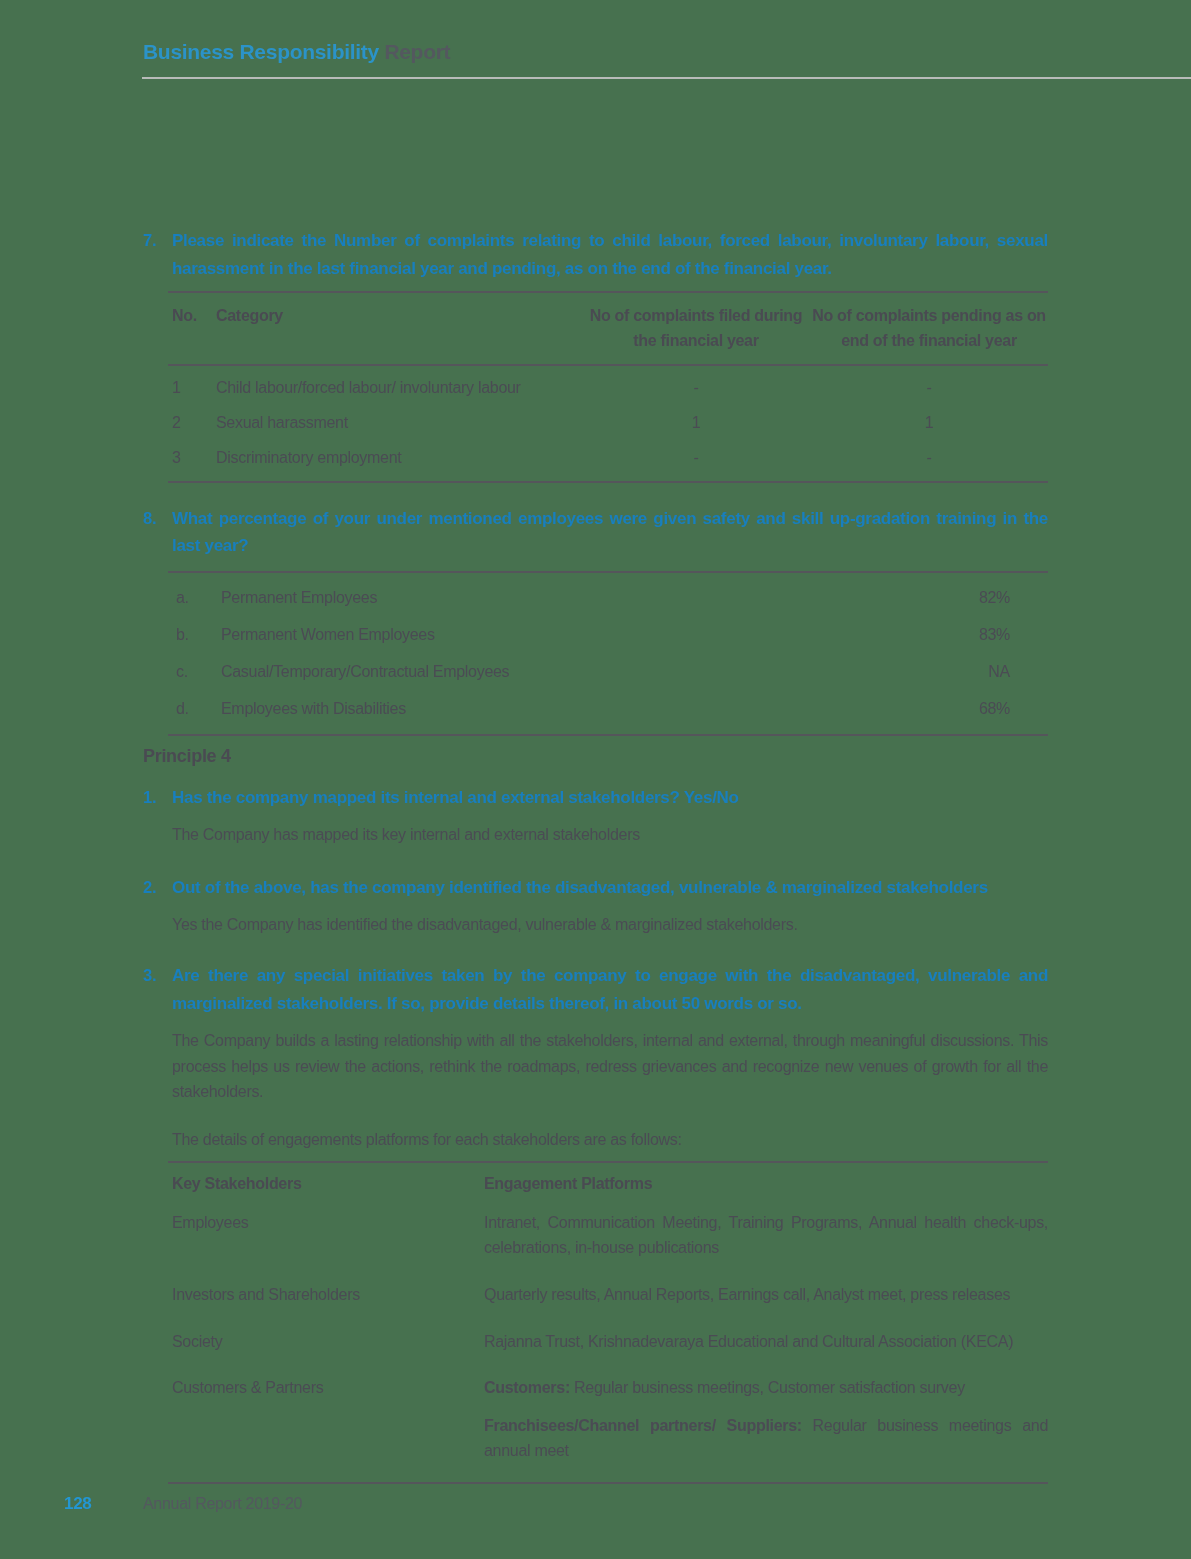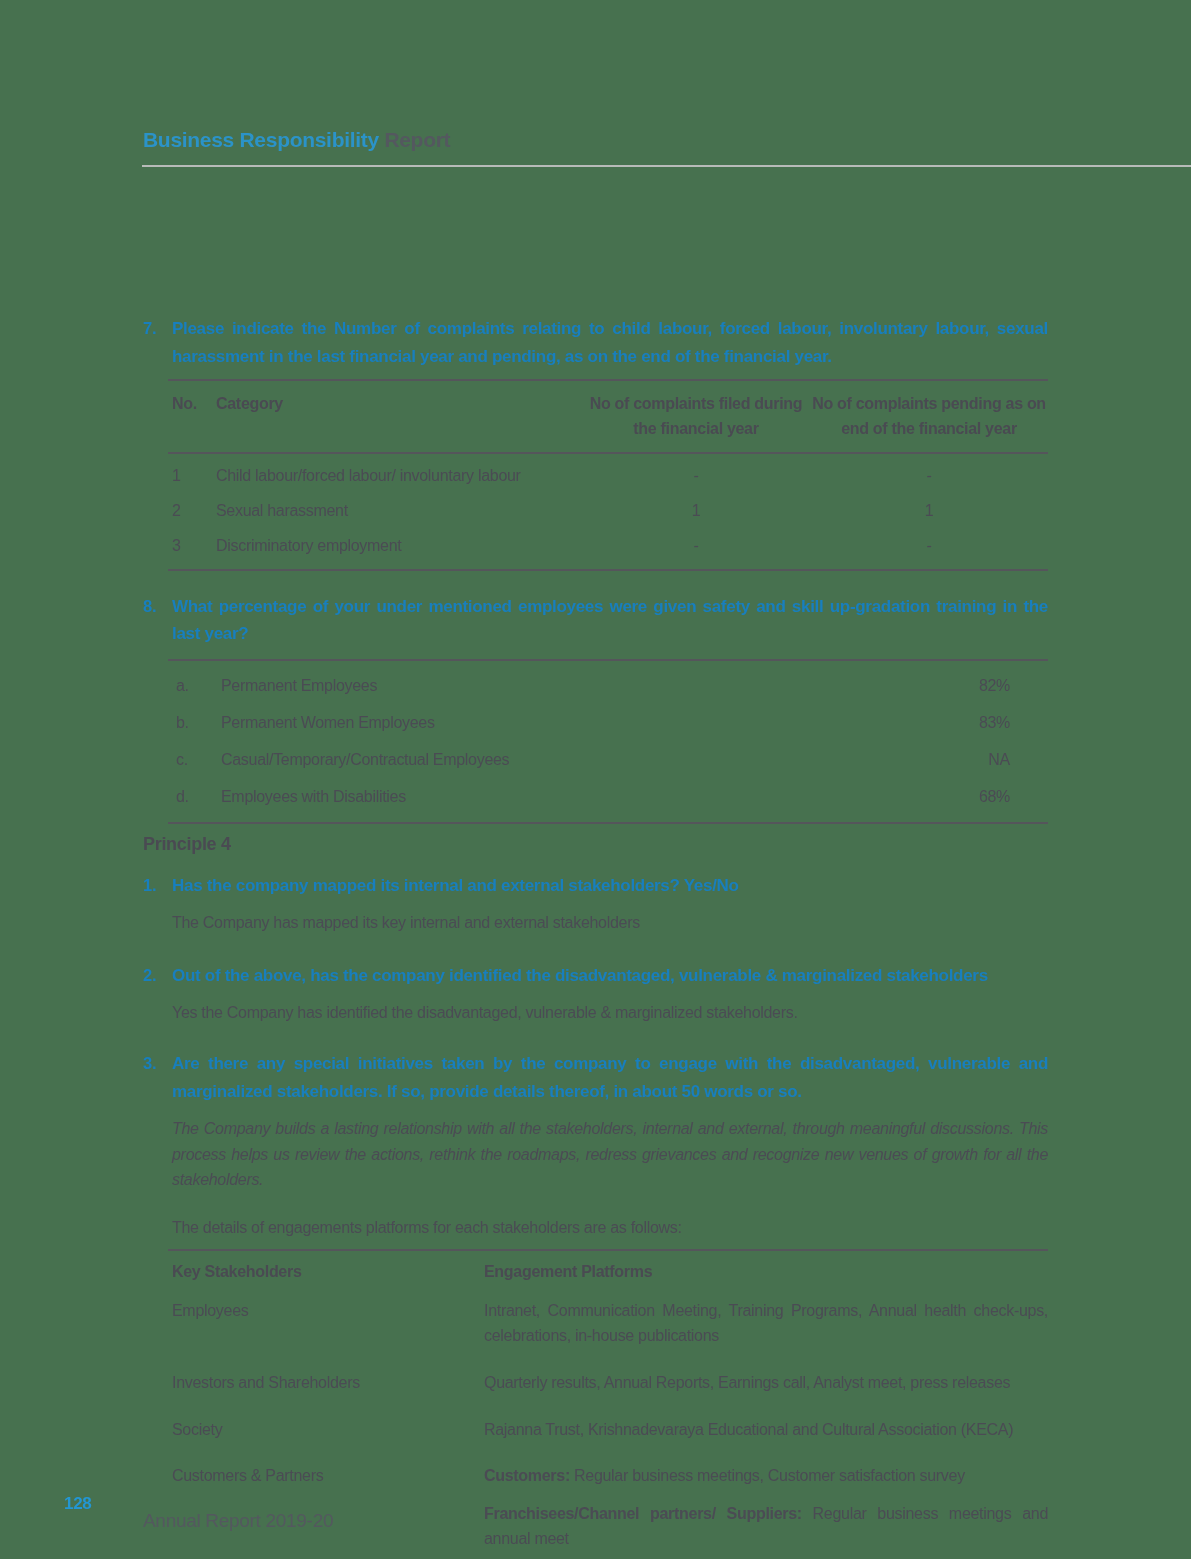--- a/index.html
+++ b/index.html
@@ -5,21 +5,21 @@
   html,body { margin:0; padding:0; }
   body {
     width:1191px; height:1559px;
     background:#47714F;
     font-family:"Liberation Sans", sans-serif;
     color:#4B4B54;
     position:relative;
     overflow:hidden;
     letter-spacing:-0.3px;
   }
-  .header { padding:84px 0 0 143px;margin-top:44px; }
+  .header { padding:40px 0 0 143px; }
   .header-title { font-size:21px; font-weight:bold; }
   .accent { color:#2B93C8; }
   .title-rest { color:#54585F; }
   .header-rule { margin:13px 0 0 142px; height:2px; background:#B8BBB9; }
 
   .content { margin:148px 143px 0 143px; width:905px; font-size:16px; }
 
   .qblock { display:flex; }
   .qnum { width:29px; flex:none; font-weight:bold; color:#187FBE; font-size:16.5px; line-height:1.62; }
   .qtext { flex:1; font-weight:bold; color:#187FBE; font-size:17px; line-height:1.62; text-align:justify; }
@@ -36,40 +36,40 @@
   .list8 { margin:11px 0 0 25px; width:880px; border-top:2px solid #55555B; border-bottom:2px solid #55555B; padding:6px 0 7px 0; }
   .l8-row { display:flex; padding:10px 0 9px 0; }
   .l8-letter { flex:none; width:45px; margin-left:8px; }
   .l8-label { flex:1; }
   .l8-value { flex:none; padding-right:38px; }
 
   .principle-heading { margin-top:10px; font-size:18px; font-weight:bold; color:#4A4A52; }
 
   .q-small { margin-top:17px; }
   .answer { margin:11px 0 0 29px; line-height:1.6; }
-  .answer.justify { text-align:justify;font-style:italic; }
+  .answer.justify { text-align:justify; }
   .gap-lg { margin-top:26px; }
   .gap-xl { margin-top:24px; }
 
   .details-intro { margin:26px 0 0 29px; }
 
   .table2 { margin:12px 12px 0 25px; width:880px; border-top:2px solid #55555B; border-bottom:2px solid #55555B; }
   .t2-row { display:grid; grid-template-columns:312px 568px; }
   .t2-head { font-weight:bold; color:#4A4A52; }
   .t2-head > div { padding:12px 0 4px 4px; }
   .t2-row.data > div { padding:11px 0 10px 4px; line-height:1.6; }
   .t2-plat { text-align:justify; }
   .t2-plat p { margin:0 0 12px 0; }
   .t2-plat p:last-child { margin-bottom:0; }
   .lead { font-weight:bold; }
   .t2-body { padding:2px 0 8px 0; }
 
   .footer { position:absolute; top:1494px; left:0; width:100%; }
   .page-num { position:absolute; left:64px; top:0; color:#2396D3; font-weight:bold; font-size:17px; }
-  .footer-text { position:absolute; left:143px; top:16px; color:#54585F; font-size:19px; }
+  .footer-text { position:absolute; left:143px; top:1px; color:#54585F; font-size:16px; }
 </style>
 </head>
 <body>
 
 <div class="header">
   <div class="header-title">
     <span class="accent">Business Responsibility</span><span class="title-rest"> Report</span>
   </div>
 </div>
 <div class="header-rule"></div>

